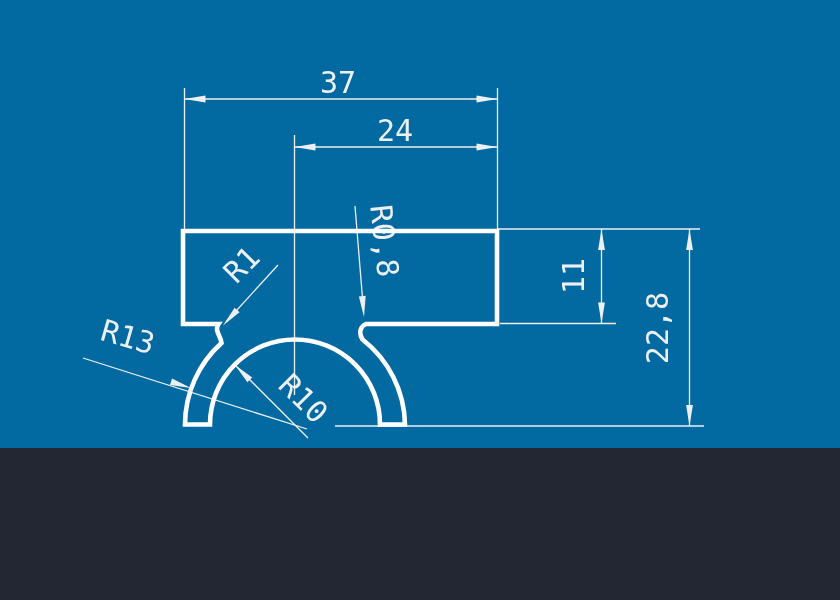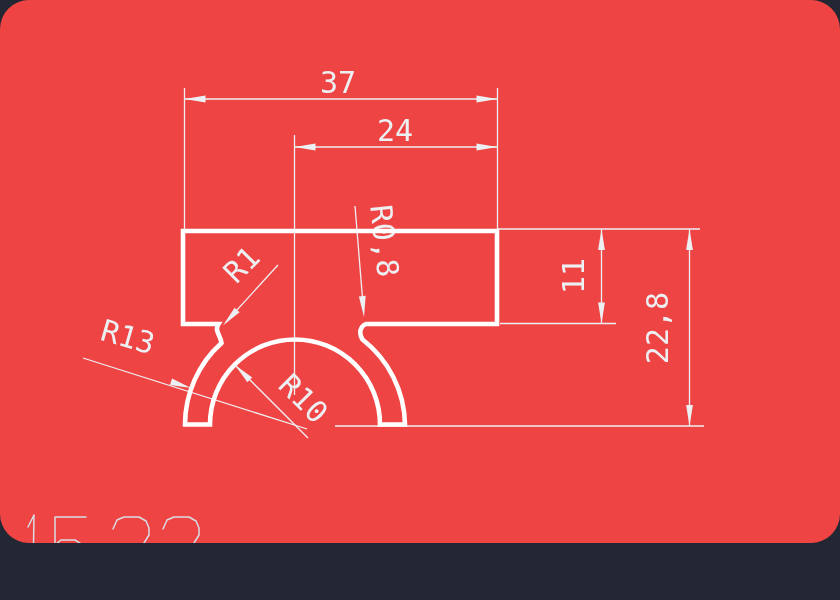--- a/index.html
+++ b/index.html
@@ -1,22 +1,21 @@
 <!DOCTYPE html>
 <html><head>
 <meta charset="utf-8">
 <style>
   html,body{margin:0;padding:0;background:#222733;}
   .canvas{
     position:relative;
-    width:840px;height:543px;
-    background:#ef4444;
+    width:840px;height:448px;
+    background:#0369a1;
     overflow:hidden;
     font-family:"DejaVu Sans Mono","Liberation Mono",monospace;
-    border-radius:29px;
   }
   svg{display:block;}
   .dim-text{
     font-family:"DejaVu Sans Mono","Liberation Mono",monospace;
     font-size:30px;
     fill:#edf0f3;
     letter-spacing:0px;
   }
   .thin{stroke:#edf0f3;stroke-width:1.3;fill:none;}
   .arrow{fill:#edf0f3;stroke:none;}

